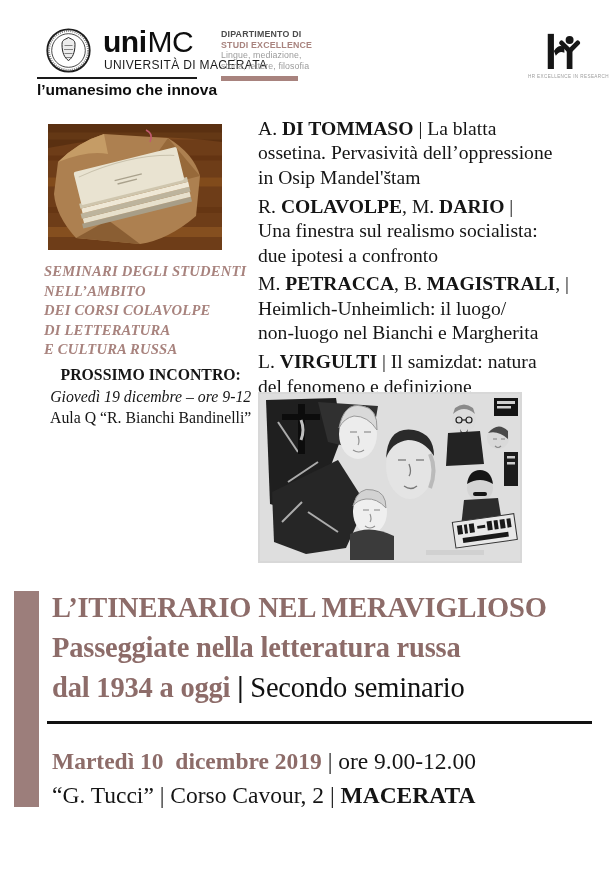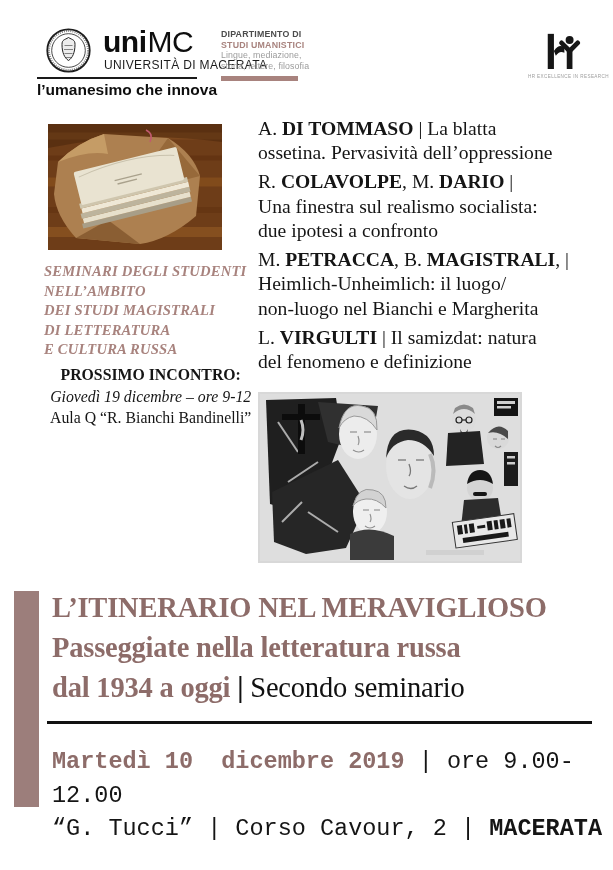--- a/index.html
+++ b/index.html
@@ -51,21 +51,21 @@
 
   
   .accent-bar{position:absolute;left:14px;top:591px;width:25px;height:216px;background:var(--bar);}
   .banner-title{position:absolute;left:52px;top:588px;font-size:28.5px;line-height:40px;
                 font-weight:bold;color:var(--accent);letter-spacing:-.2px;}
   .banner-title .segline{white-space:nowrap;}
   .banner-title .seg-s{color:#111111;}
   .banner-title .seg-p{color:#111111;font-weight:normal;}
   .rule{position:absolute;left:47px;top:721px;width:545px;height:3px;background:#111111;}
   .banner-info{position:absolute;left:52px;top:745px;font-size:23.5px;line-height:33.5px;}
-  .banner-info .segline{white-space:nowrap;font-family:Liberation Mono, monospace;}
+  .banner-info .segline{white-space:nowrap;}
 
   
   .segline span{white-space:pre-wrap;}
   .seg-b{font-weight:bold;}
   .seg-i{}
   .seg-ab{font-weight:bold;color:var(--accent);}
 </style>
 </head>
 <body>
 
@@ -87,21 +87,21 @@
     <div class="brand">
       <span class="brand-uni">uni</span><span class="brand-mc">MC</span>
     </div>
     <div class="brand-sub">UNIVERSITÀ DI MACERATA</div>
     <div class="logo-divider"></div>
     <div class="tagline">l’umanesimo che innova</div>
   </div>
 
   <div class="dept">
     <div class="dept-l1">DIPARTIMENTO DI</div>
-    <div class="dept-l2">STUDI UMANISTICI</div>
+    <div class="dept-l2">STUDI EXCELLENCE</div>
     <div class="dept-l3">Lingue, mediazione,</div>
     <div class="dept-l3">storia, lettere, filosofia</div>
     <div class="dept-bar"></div>
   </div>
 
   <div class="hr-badge">
     <svg width="38" height="40" viewBox="0 0 40 42">
       <g fill="#161616">
         <rect x="5" y="4" width="6.5" height="37"></rect>
         <path d="M11.5 22 q5 -8 11 -4 l0 6 q-5 -3 -9 3 z"></path>
@@ -140,35 +140,36 @@
         <path d="M70 52 h28"></path>
           <path d="M72 56 h20"></path>
       </g>
     </g>
     <path d="M98 6 q8 4 4 12" stroke="#c05a6e" stroke-width="1.6" fill="none"></path>
   </svg>
 
   <div class="series">
       <div>SEMINARI DEGLI STUDENTI</div>
       <div>NELL’AMBITO</div>
-      <div>DEI STUDI MAGISTRALI</div>
+      <div>DEI CORSI COLAVOLPE</div>
       <div>DI LETTERATURA</div>
       <div>E CULTURA RUSSA</div>
     </div>
 
   <div class="next">
     <div class="next-label">PROSSIMO INCONTRO:</div>
     <div class="next-date">Giovedì 19 dicembre – ore 9-12</div>
     <div class="next-room">Aula Q “R. Bianchi Bandinelli”</div>
   </div>
 
   <div class="talks">
       <div class="talk">
         <div class="segline"><span class="seg-p">A. </span><span class="seg-b">DI TOMMASO</span><span class="seg-p"> | </span><span class="seg-i">La blatta</span></div>
         <div class="segline"><span class="seg-i">ossetina. Pervasività dell’oppressione</span></div>
+        <div class="segline"><span class="seg-i">in Osip Mandel'štam</span></div>
       </div>
       <div class="talk">
         <div class="segline"><span class="seg-p">R. </span><span class="seg-b">COLAVOLPE</span><span class="seg-p">, M. </span><span class="seg-b">DARIO</span><span class="seg-p"> |</span></div>
         <div class="segline"><span class="seg-i">Una finestra sul realismo socialista:</span></div>
         <div class="segline"><span class="seg-i">due ipotesi a confronto</span></div>
       </div>
       <div class="talk">
         <div class="segline"><span class="seg-p">M. </span><span class="seg-b">PETRACCA</span><span class="seg-p">, B. </span><span class="seg-b">MAGISTRALI</span><span class="seg-p">, |</span></div>
         <div class="segline"><span class="seg-i">Heimlich-Unheimlich: il luogo/</span></div>
         <div class="segline"><span class="seg-i">non-luogo</span><span class="seg-p"> nel Bianchi e Margherita</span></div>

